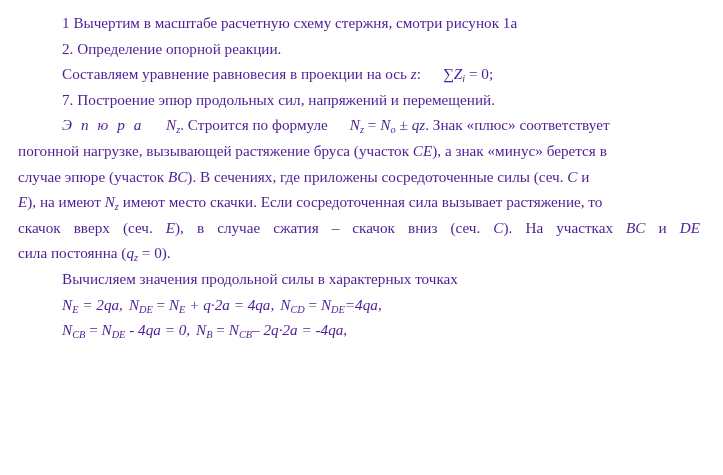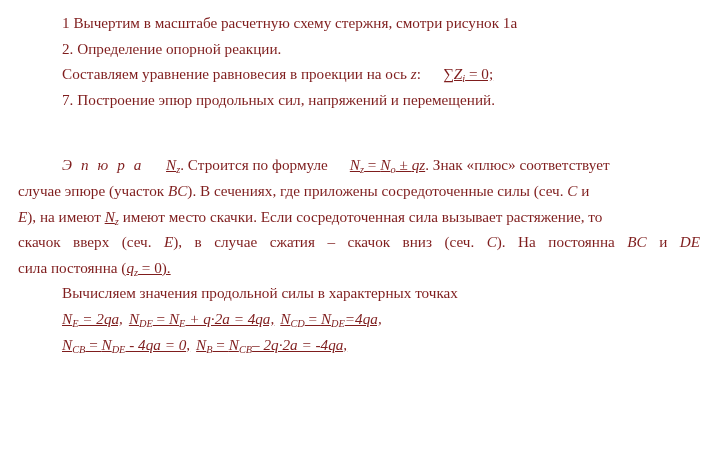--- a/index.html
+++ b/index.html
@@ -24,41 +24,40 @@
     box-sizing: border-box;
     padding: 10px 23px 0 18px;
     background: #ffffff;
   }
 
   .doc-body {
     font-size: 15.2px;
     line-height: 25.6px;
     text-align: justify;
     text-justify: inter-word;
-    color: #7f1d1d;
+    color: #4c1d95;
   }
 
   
   .line {
     display: block;
     white-space: nowrap;
     line-height: 25.6px;
     height: 25.6px;
   }
 
   .indent {
     padding-left: 44px;
   }
 
   
   .para {
     display: block;
     text-align: justify;
     line-height: 25.6px;
-    margin-top: 40px;
   }
   .para .ln {
     display: block;
     white-space: nowrap;
   }
   .para .ln.j {
     text-align: justify;
     text-align-last: justify;
     white-space: normal;
   }
@@ -81,21 +80,21 @@
   .gap-s { display: inline-block; width: 6px; }
   .gap-m { display: inline-block; width: 13px; }
   .gap-l { display: inline-block; width: 22px; }
 
   .formula {
     font-style: italic;
   }
   .formula .rm {
     font-style: normal;
   }
-  .nowrap { white-space: nowrap; text-decoration: underline; }
+  .nowrap { white-space: nowrap; }
 </style>
 </head>
 <body>
 
 <div id="page">
   <div class="doc-body">
 
     <div class="line indent">1 Вычертим в масштабе расчетную схему стержня, смотри рисунок 1а</div>
 
     <div class="line indent">2. Определение опорной реакции.</div>
@@ -106,31 +105,34 @@
 
 
     <div class="line indent">7. Построение эпюр продольных сил, напряжений и перемещений.</div>
 
     <div class="para">
 
       <div class="ln" style="padding-left:44px; letter-spacing:0.02px;">
         <span class="it sp">Э п ю р а</span><span class="gap-l"></span><span class="nowrap"><span class="var">N</span><sub>z</sub></span><span>. Строится по формуле</span><span class="gap-l"></span><span class="nowrap formula"><span>N</span><sub>z</sub><span class="rm"> = </span><span>N</span><sub>o</sub><span class="rm"> ± </span><span>qz</span></span><span>. Знак «плюс» соответствует</span>
       </div>
 
+      <div class="ln">
+        <span>погонной нагрузке, вызывающей растяжение бруса (участок </span><span class="var">CE</span><span>), а знак «минус» берется в</span>
+      </div>
 
       <div class="ln">
         <span>случае эпюре (участок </span><span class="var">BC</span><span>). В сечениях, где приложены сосредоточенные силы (сеч. </span><span class="var">C</span><span> и</span>
       </div>
 
       <div class="ln">
         <span class="var">E</span><span>), на имеют </span><span class="nowrap"><span class="var">N</span><sub>z</sub></span><span> имеют место скачки. Если сосредоточенная сила вызывает растяжение, то</span>
       </div>
 
       <div class="ln j">
-        <span>скачок вверх (сеч. </span><span class="var">E</span><span>), в случае сжатия – скачок вниз (сеч. </span><span class="var">C</span><span>). На постоянна </span><span class="var">BC</span><span> и </span><span class="var">DE</span>
+        <span>скачок вверх (сеч. </span><span class="var">E</span><span>), в случае сжатия – скачок вниз (сеч. </span><span class="var">C</span><span>). На участках </span><span class="var">BC</span><span> и </span><span class="var">DE</span>
       </div>
 
 
       <div class="ln">
         <span>сила постоянна  (</span><span class="nowrap"><span class="var">q</span><sub>z</sub><span> = 0).</span></span>
       </div>
     </div>
 
     <div class="line indent">Вычисляем значения продольной силы в характерных точках</div>
 

